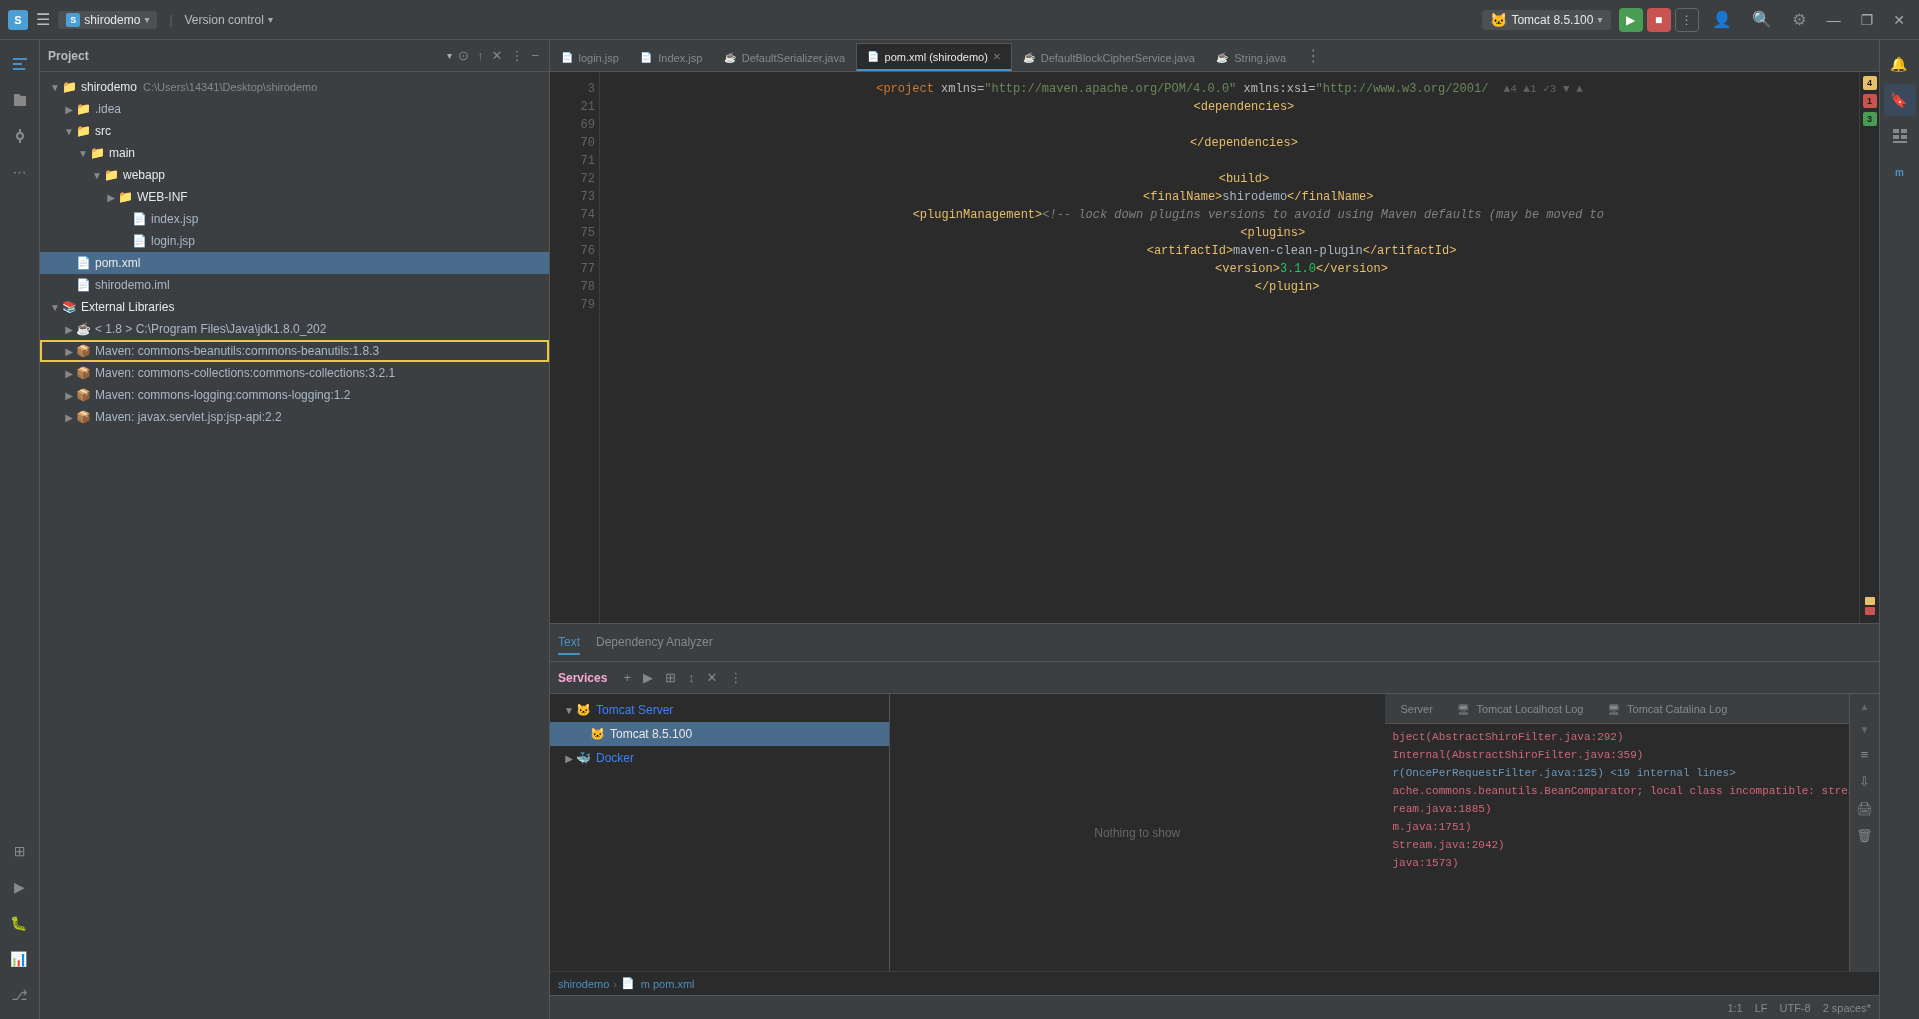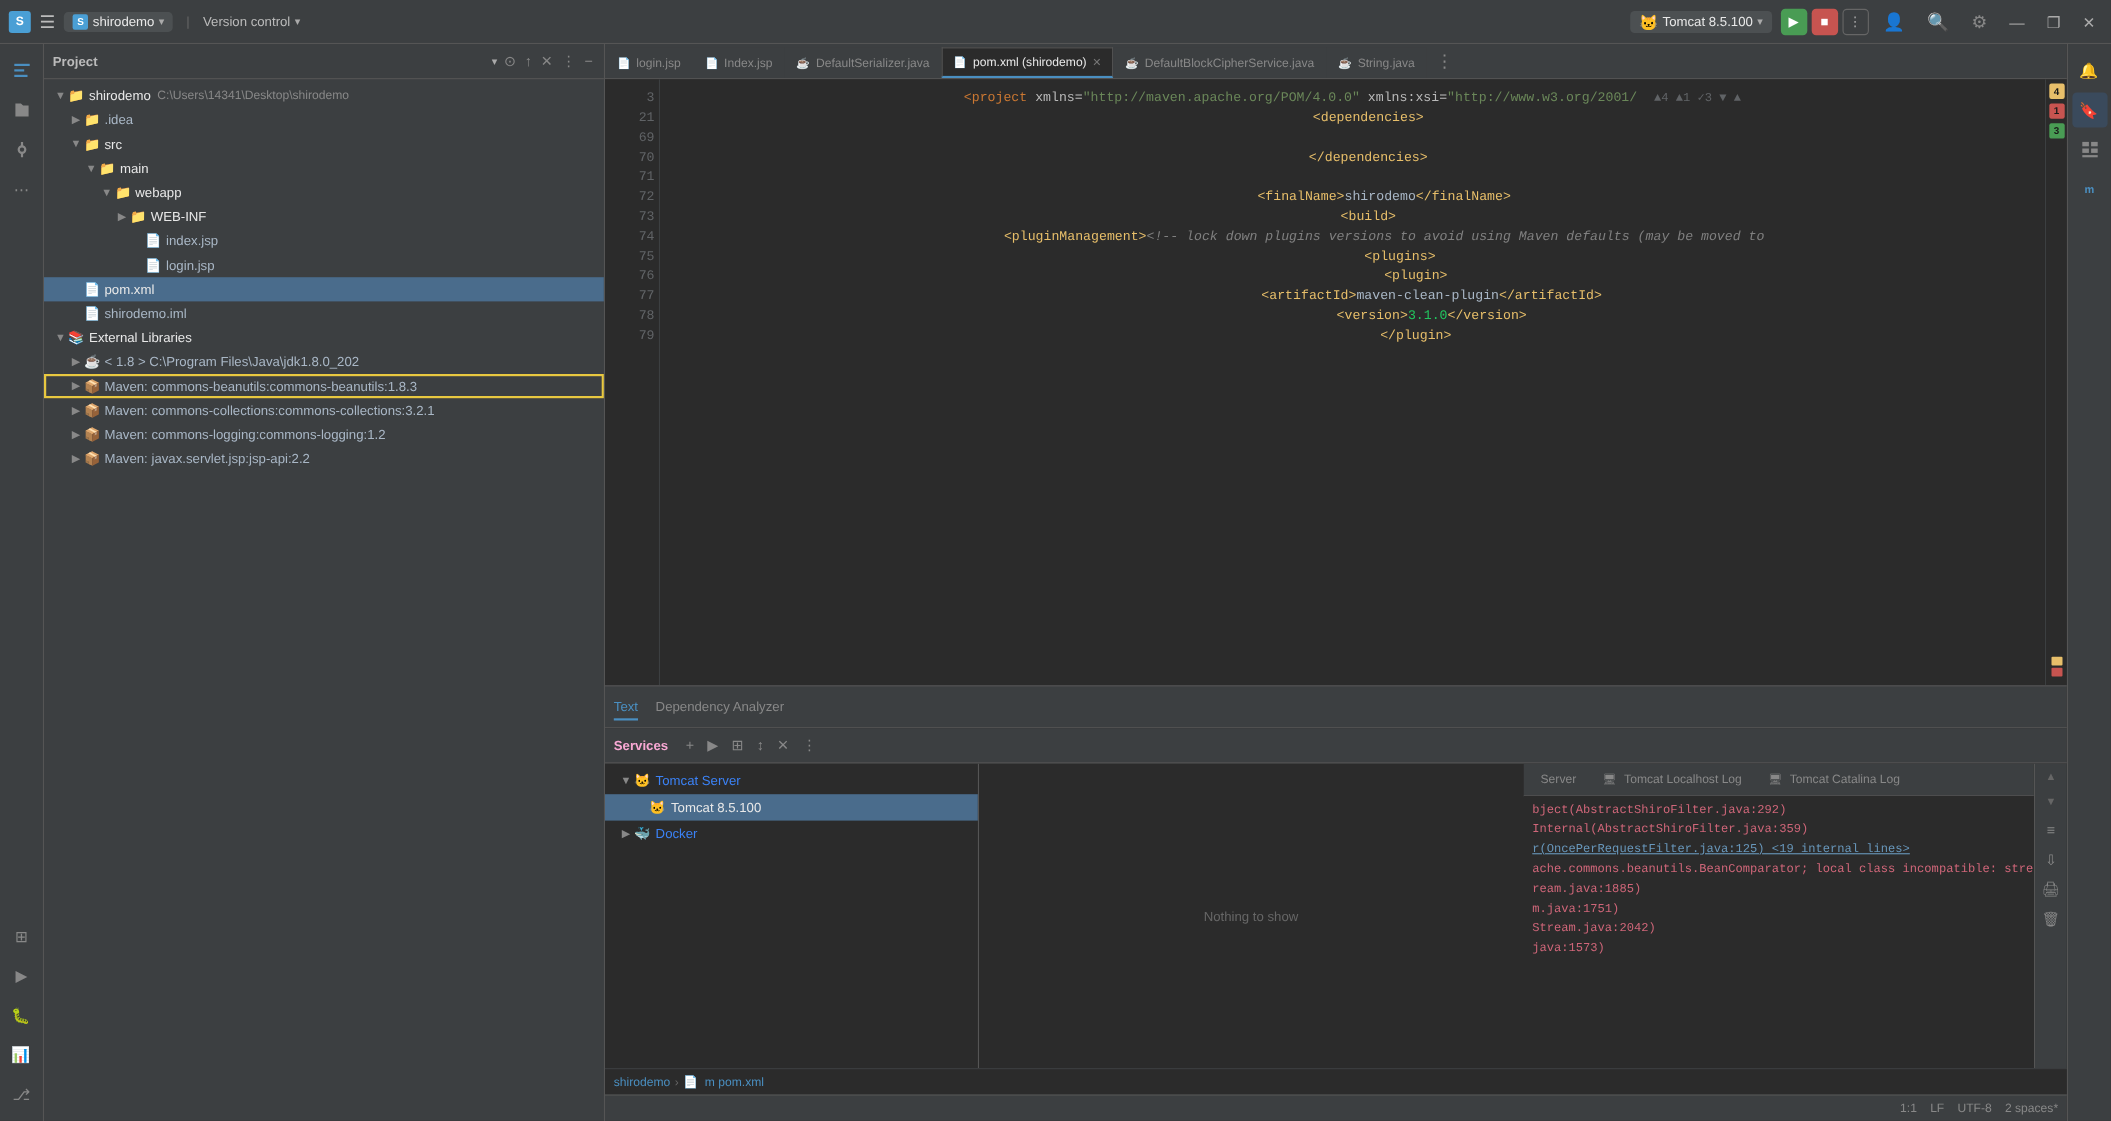--- a/index.html
+++ b/index.html
@@ -86,21 +86,21 @@
     .sv-arrow { display: inline-block; width: 14px; text-align: center; color: #888; font-size: 10px; }
     .sv-icon { display: inline-block; width: 16px; text-align: center; margin-right: 4px; font-size: 12px; }
     .sv-label { font-size: 12px; color: #3b82f6; }
 
     .services-detail { flex: 1; display: flex; align-items: center; justify-content: center; color: #666; font-size: 12px; text-align: center; }
     .log-tabs { height: 30px; background: #3c3f41; display: flex; align-items: center; padding: 0 8px; gap: 8px; border-bottom: 1px solid #555; flex-shrink: 0; }
     .log-tab { color: #888; font-size: 11px; cursor: pointer; padding: 4px 8px; white-space: nowrap; }
     .log-content { flex: 1; overflow-y: auto; padding: 4px 8px; font-family: 'Courier New', monospace; font-size: 11px; line-height: 18px; background: #2b2b2b; }
     .log-line { white-space: nowrap; }
     .log-line.error { color: #cf6679; }
-    .log-line.highlight { color: #6897bb; text-decoration: underline; }
+    .log-line.highlight { color: #6897bb; }
 
     
     ::-webkit-scrollbar { width: 8px; height: 8px; }
     ::-webkit-scrollbar-track { background: #3c3f41; }
     ::-webkit-scrollbar-thumb { background: #666; border-radius: 4px; }
 
     
     .right-icon-bar { width: 40px; background: #3c3f41; display: flex; flex-direction: column; align-items: center; padding: 8px 0; gap: 4px; border-left: 1px solid #555; flex-shrink: 0; }
     .right-icon-item { width: 32px; height: 32px; display: flex; align-items: center; justify-content: center; cursor: pointer; color: #888; border-radius: 4px; font-size: 14px; }
     .sa-btn { color: #888; cursor: pointer; font-size: 13px; padding: 3px; border-radius: 3px; }
@@ -378,33 +378,30 @@
         </div>
         <div class="code-line">
           <span style="color:#e8bf6a;">&nbsp;&nbsp;&nbsp;&nbsp;&lt;dependencies&gt;</span>
         </div>
         <div class="code-line">&nbsp;</div>
         <div class="code-line">
           <span style="color:#e8bf6a;">&nbsp;&nbsp;&nbsp;&nbsp;&lt;/dependencies&gt;</span>
         </div>
         <div class="code-line">&nbsp;</div>
         <div class="code-line">
+          <span style="color:#e8bf6a;">&nbsp;&nbsp;&nbsp;&nbsp;&lt;build&gt;</span>
+        </div>
+        <div class="code-line">
           <span style="color:#e8bf6a;">&nbsp;&nbsp;&nbsp;&nbsp;&nbsp;&nbsp;&nbsp;&nbsp;&lt;finalName&gt;</span><span style="color:#a9b7c6;">shirodemo</span><span style="color:#e8bf6a;">&lt;/finalName&gt;</span>
         </div>
         <div class="code-line">
-          <span style="color:#e8bf6a;">&nbsp;&nbsp;&nbsp;&nbsp;&lt;build&gt;</span>
-        </div>
-        <div class="code-line">
           <span style="color:#e8bf6a;">&nbsp;&nbsp;&nbsp;&nbsp;&nbsp;&nbsp;&nbsp;&nbsp;&lt;pluginManagement&gt;</span><span style="color:#808080; font-style:italic;">&lt;!-- lock down plugins versions to avoid using Maven defaults (may be moved to</span>
         </div>
         <div class="code-line">
           <span style="color:#e8bf6a;">&nbsp;&nbsp;&nbsp;&nbsp;&nbsp;&nbsp;&nbsp;&nbsp;&nbsp;&nbsp;&nbsp;&nbsp;&lt;plugins&gt;</span>
-        </div>
-        <div class="code-line">
-          <span style="color:#e8bf6a;">&nbsp;&nbsp;&nbsp;&nbsp;&nbsp;&nbsp;&nbsp;&nbsp;&nbsp;&nbsp;&nbsp;&nbsp;&nbsp;&nbsp;&nbsp;&nbsp;&lt;plugin&gt;</span>
         </div>
         <div class="code-line">
           <span style="color:#e8bf6a;">&nbsp;&nbsp;&nbsp;&nbsp;&nbsp;&nbsp;&nbsp;&nbsp;&nbsp;&nbsp;&nbsp;&nbsp;&nbsp;&nbsp;&nbsp;&nbsp;&nbsp;&nbsp;&nbsp;&nbsp;&lt;artifactId&gt;</span><span style="color:#a9b7c6;">maven-clean-plugin</span><span style="color:#e8bf6a;">&lt;/artifactId&gt;</span>
         </div>
         <div class="code-line">
           <span style="color:#e8bf6a;">&nbsp;&nbsp;&nbsp;&nbsp;&nbsp;&nbsp;&nbsp;&nbsp;&nbsp;&nbsp;&nbsp;&nbsp;&nbsp;&nbsp;&nbsp;&nbsp;&nbsp;&nbsp;&nbsp;&nbsp;&lt;version&gt;</span><span style="color:#22c55e;">3.1.0</span><span style="color:#e8bf6a;">&lt;/version&gt;</span>
         </div>
         <div class="code-line">
           <span style="color:#e8bf6a;">&nbsp;&nbsp;&nbsp;&nbsp;&nbsp;&nbsp;&nbsp;&nbsp;&nbsp;&nbsp;&nbsp;&nbsp;&nbsp;&nbsp;&nbsp;&nbsp;&lt;/plugin&gt;</span>
         </div>

